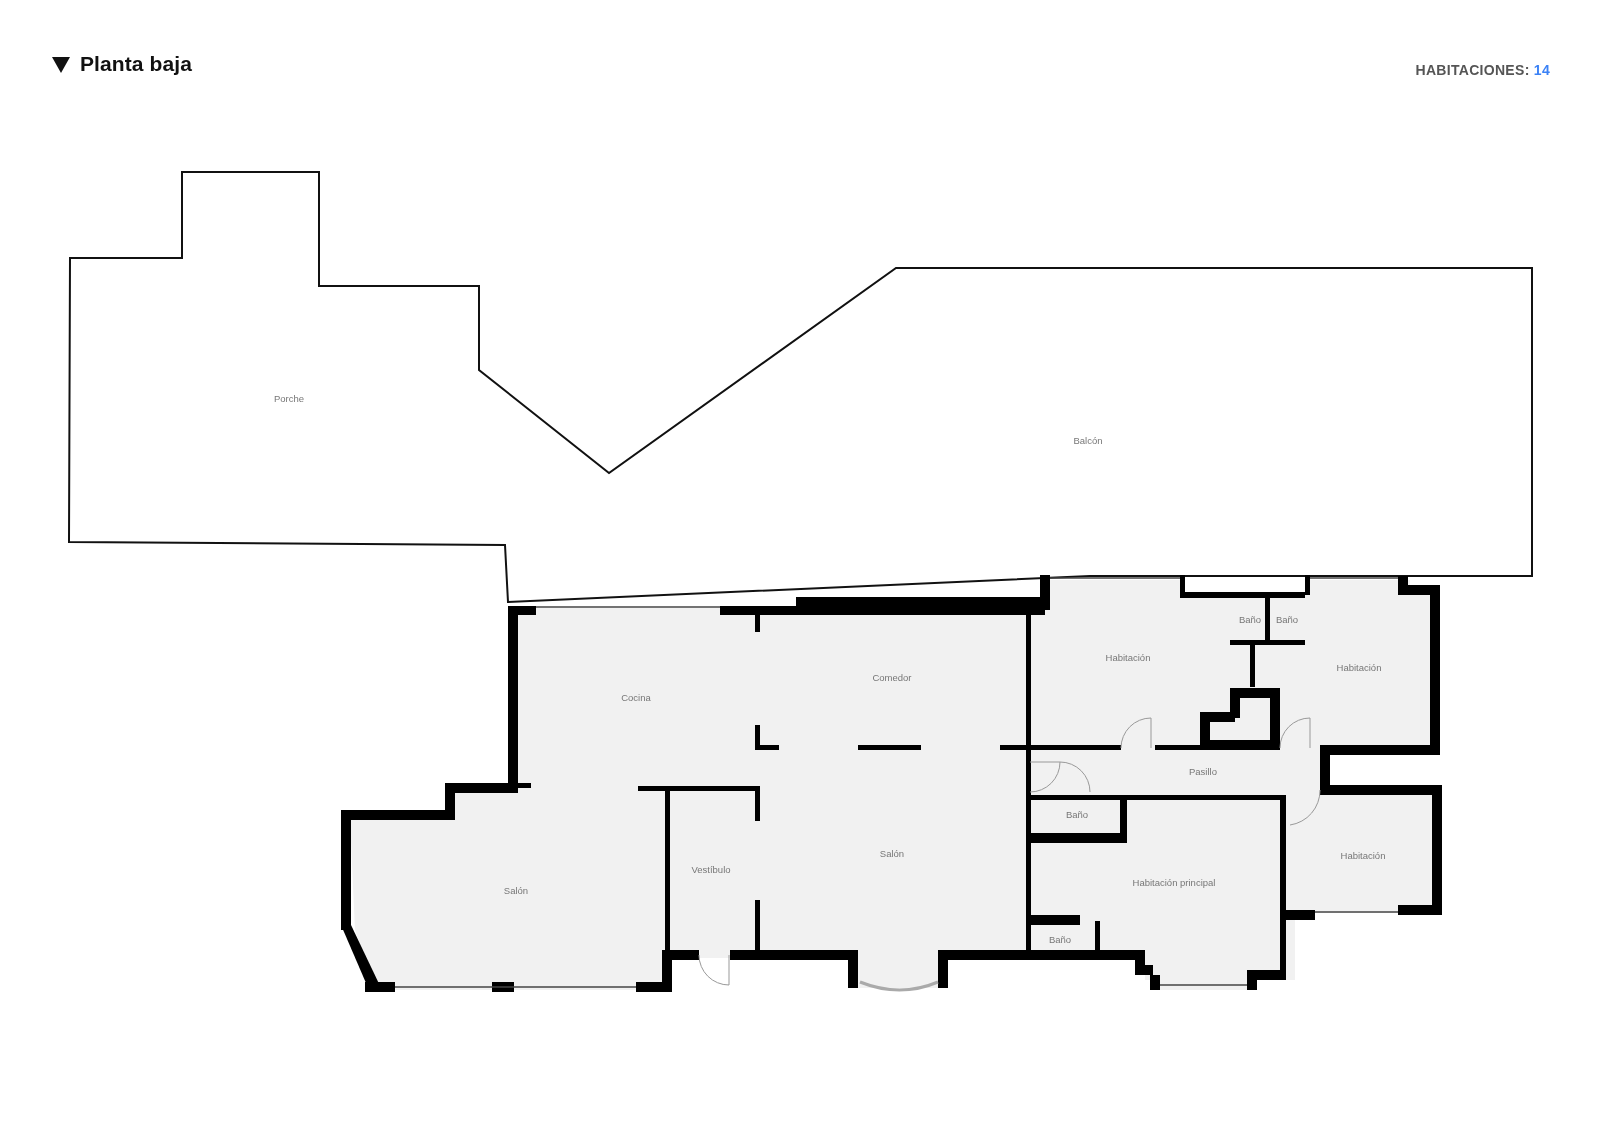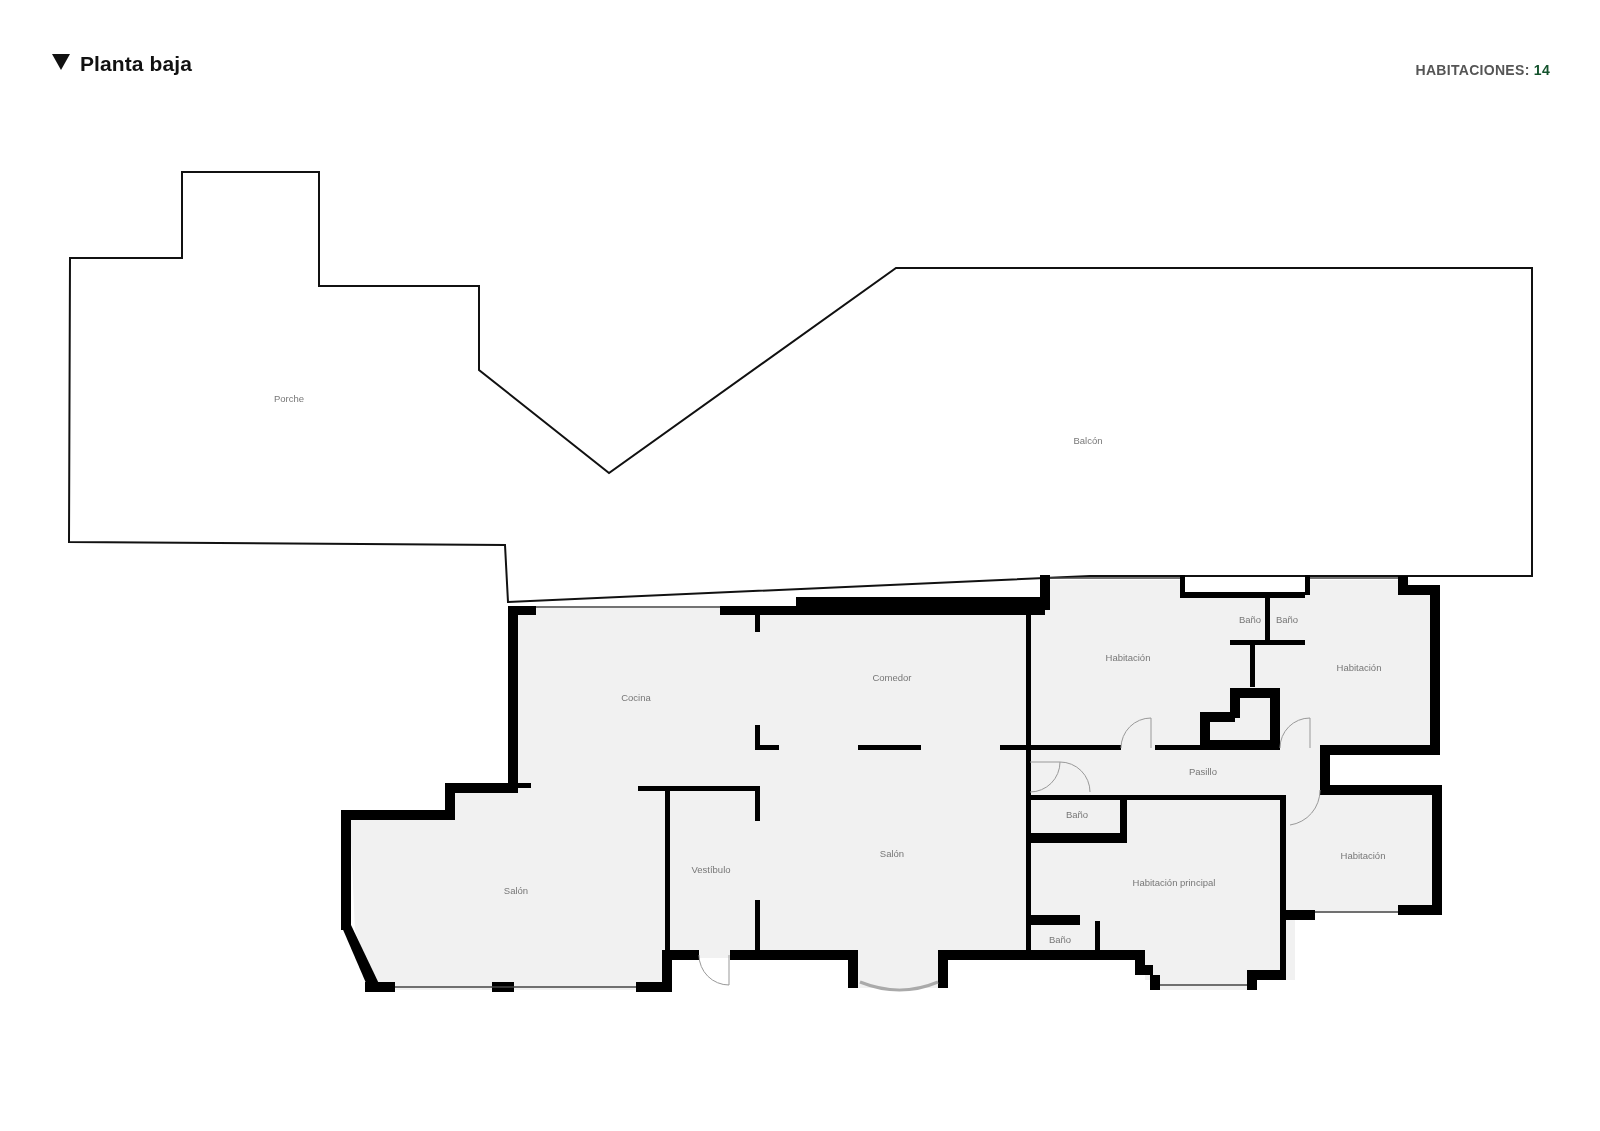--- a/index.html
+++ b/index.html
@@ -1,22 +1,22 @@
 <!DOCTYPE html>
 <html><head>
 <meta charset="utf-8">
 <style>
   html, body { margin:0; padding:0; background:#ffffff; }
   body { width:1600px; height:1131px; position:relative; overflow:hidden; font-family:"Liberation Sans", sans-serif; }
   .header { position:absolute; left:0; top:0; width:1600px; height:110px; }
-  .floor-toggle { position:absolute; left:52px; top:52px; display:flex; cursor:pointer; }
+  .floor-toggle { position:absolute; left:52px; top:52px; display:flex; align-items:center; cursor:pointer; }
   .tri { width:0; height:0; border-left:9px solid transparent; border-right:9px solid transparent; border-top:16px solid #111; margin-right:10px; margin-top:2px; }
   .floor-title { font-size:21px; font-weight:bold; color:#111; letter-spacing:0.1px; }
   .rooms-count { position:absolute; right:50px; top:62px; font-size:14px; font-weight:bold; color:#555; letter-spacing:0.3px; }
-  .rooms-count .num { color:#14532d; }
+  .rooms-count .num { color:#3b82f6; }
   svg.plan { position:absolute; left:0; top:0; }
   .label { font-family:"Liberation Sans", sans-serif; font-size:9.5px; fill:#777; text-anchor:middle; dominant-baseline:middle; }
   .room-fill { fill:#f1f1f1; }
 </style>
 </head>
 <body>
 
 <div class="header">
   <div class="floor-toggle">
     <span class="tri"></span>

